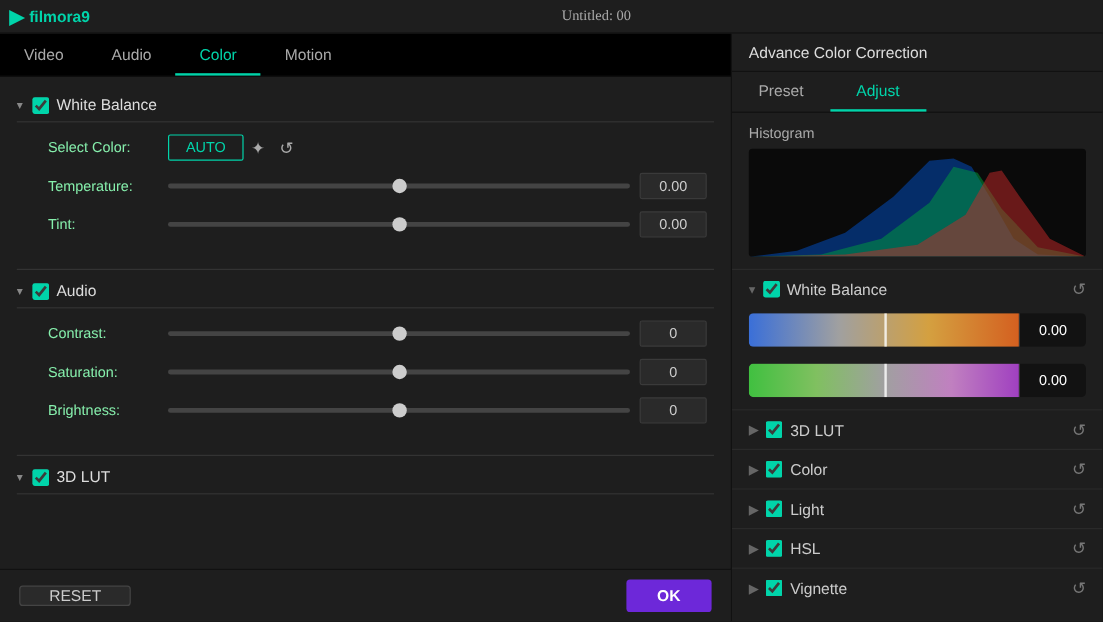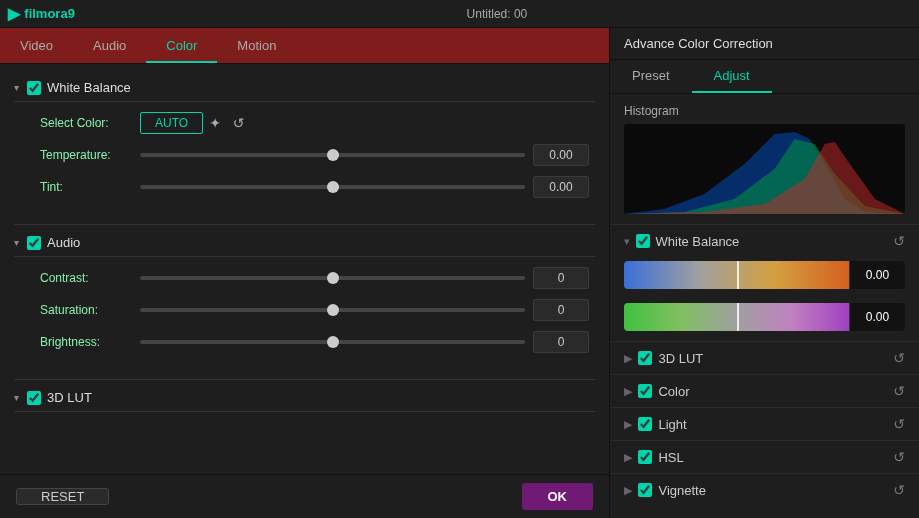--- a/index.html
+++ b/index.html
@@ -42,20 +42,21 @@
       padding: 2px 10px;
       color: #ccc;
       cursor: pointer;
       font-size: 12px;
     }
     .title-bar .title-center {
       flex: 1;
       text-align: center;
       color: #aaa;
       font-size: 12px;
+      font-family: Liberation Serif, serif;
     }
 
     
     .main-area {
       display: flex;
       flex: 1;
       overflow: hidden;
     }
 
     
@@ -64,21 +65,21 @@
       background: #1e1e1e;
       display: flex;
       flex-direction: column;
       border-right: 1px solid #111;
       flex-shrink: 0;
     }
 
     
     .tabs {
       display: flex;
-      background: #7f1d1d;
+      background: #000000;
       border-bottom: 1px solid #111;
       height: 36px;
       align-items: flex-end;
       flex-shrink: 0;
     }
     .tab {
       padding: 8px 20px;
       color: #aaa;
       cursor: pointer;
       font-size: 13px;
@@ -226,21 +227,21 @@
     .advanced-btn {
       background: #2a2a2a;
       border: 1px solid #555;
       color: #ccc;
       padding: 6px 20px;
       font-size: 13px;
       cursor: pointer;
       border-radius: 3px;
     }
     .ok-btn {
-      background: #701a75;
+      background: #6d28d9;
       border: none;
       color: #fff;
       padding: 6px 26px;
       font-size: 13px;
       cursor: pointer;
       border-radius: 3px;
       font-weight: 600;
     }
 
     

